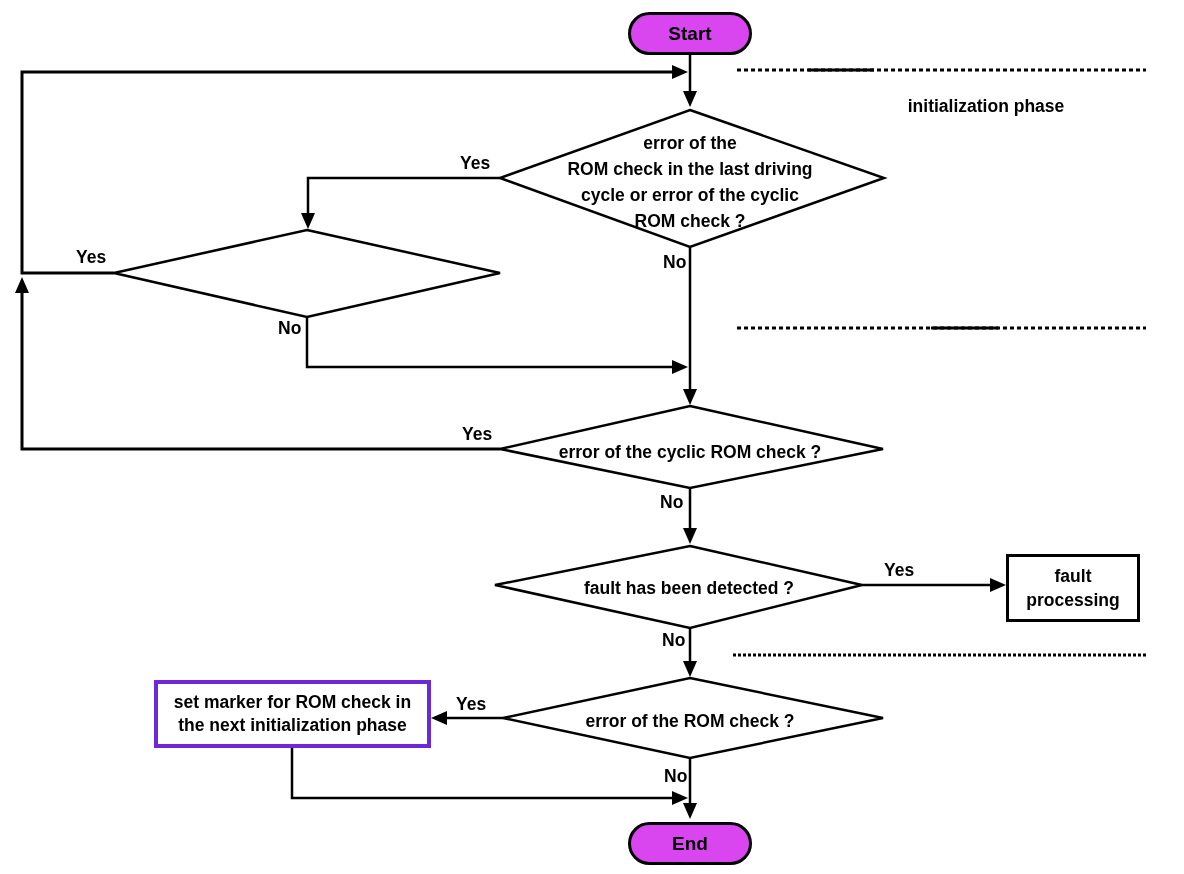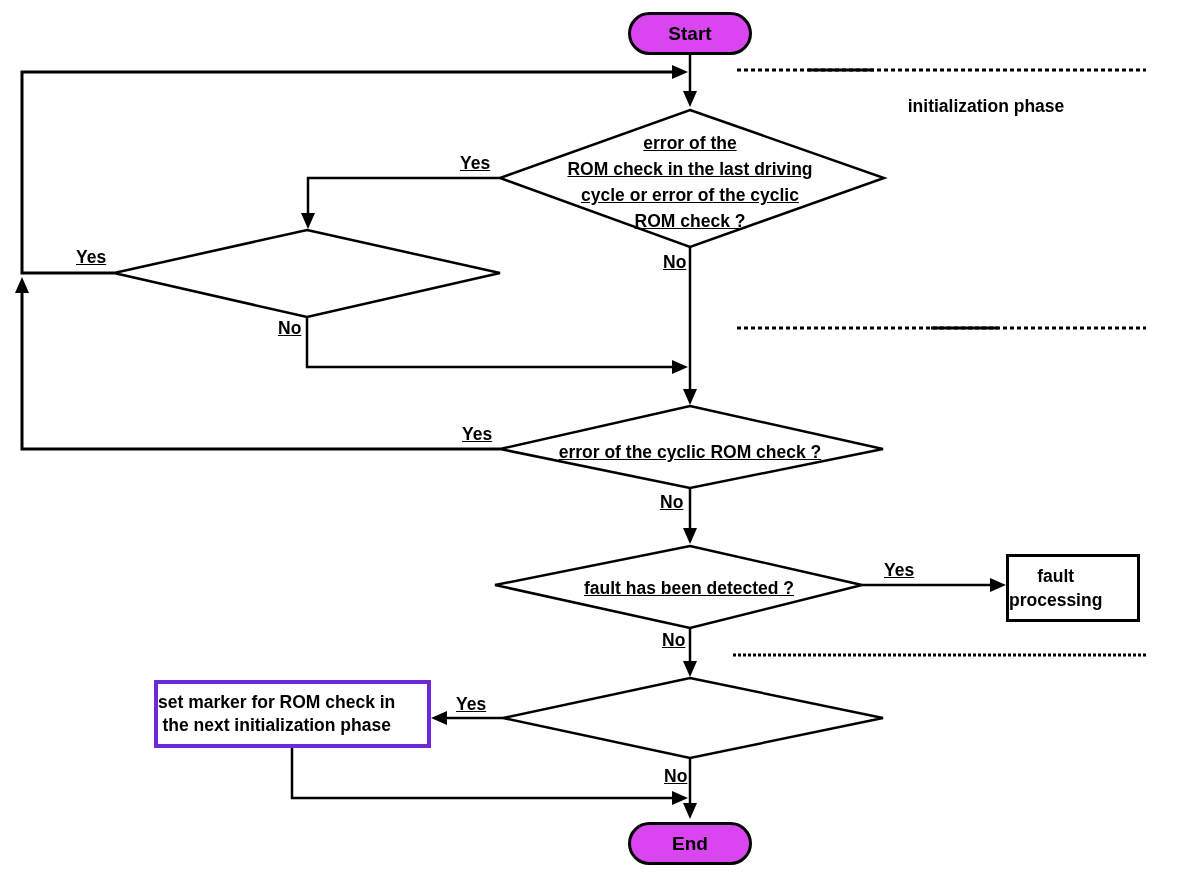--- a/index.html
+++ b/index.html
@@ -22,21 +22,20 @@
     width: 1184px;
     height: 874px;
   }
   .lbl {
     position: absolute;
     font-weight: bold;
     font-size: 17.5px;
     line-height: 20px;
     white-space: pre-line;
     color: #000000;
-    text-decoration: underline;
   }
   .node-label {
     display: flex;
     align-items: center;
     justify-content: center;
     text-align: center;
   }
   .terminal {
     position: absolute;
     width: 124px;
@@ -50,20 +49,21 @@
     justify-content: center;
     font-weight: bold;
     font-size: 19px;
   }
   .procbox {
     position: absolute;
     box-sizing: border-box;
     background: #ffffff;
     display: flex;
     align-items: center;
+    justify-content: center;
     text-align: center;
     font-weight: bold;
     font-size: 17.5px;
     line-height: 24px;
     white-space: pre-line;
   }
   .phase-label {
     position: absolute;
     right: 38px;
     width: 320px;
@@ -138,20 +138,21 @@
     <span>set marker for ROM check in
 the next initialization phase</span>
   </div>
 
   <div class="lbl node-label d1-label">error of the
 ROM check in the last driving
 cycle or error of the cyclic
 ROM check ?</div>
   <div class="lbl node-label d3-label">error of the cyclic ROM check ?</div>
   <div class="lbl node-label d4-label">fault has been detected ?</div>
+  <div class="lbl node-label d5-label">error of the ROM check ?</div>
 
   <div class="lbl" style="left:460px; top:153px;">Yes</div>
   <div class="lbl" style="left:663px; top:252px;">No</div>
   <div class="lbl" style="left:76px; top:247px;">Yes</div>
   <div class="lbl" style="left:278px; top:318px;">No</div>
   <div class="lbl" style="left:462px; top:424px;">Yes</div>
   <div class="lbl" style="left:660px; top:492px;">No</div>
   <div class="lbl" style="left:884px; top:560px;">Yes</div>
   <div class="lbl" style="left:662px; top:630px;">No</div>
   <div class="lbl" style="left:456px; top:694px;">Yes</div>

